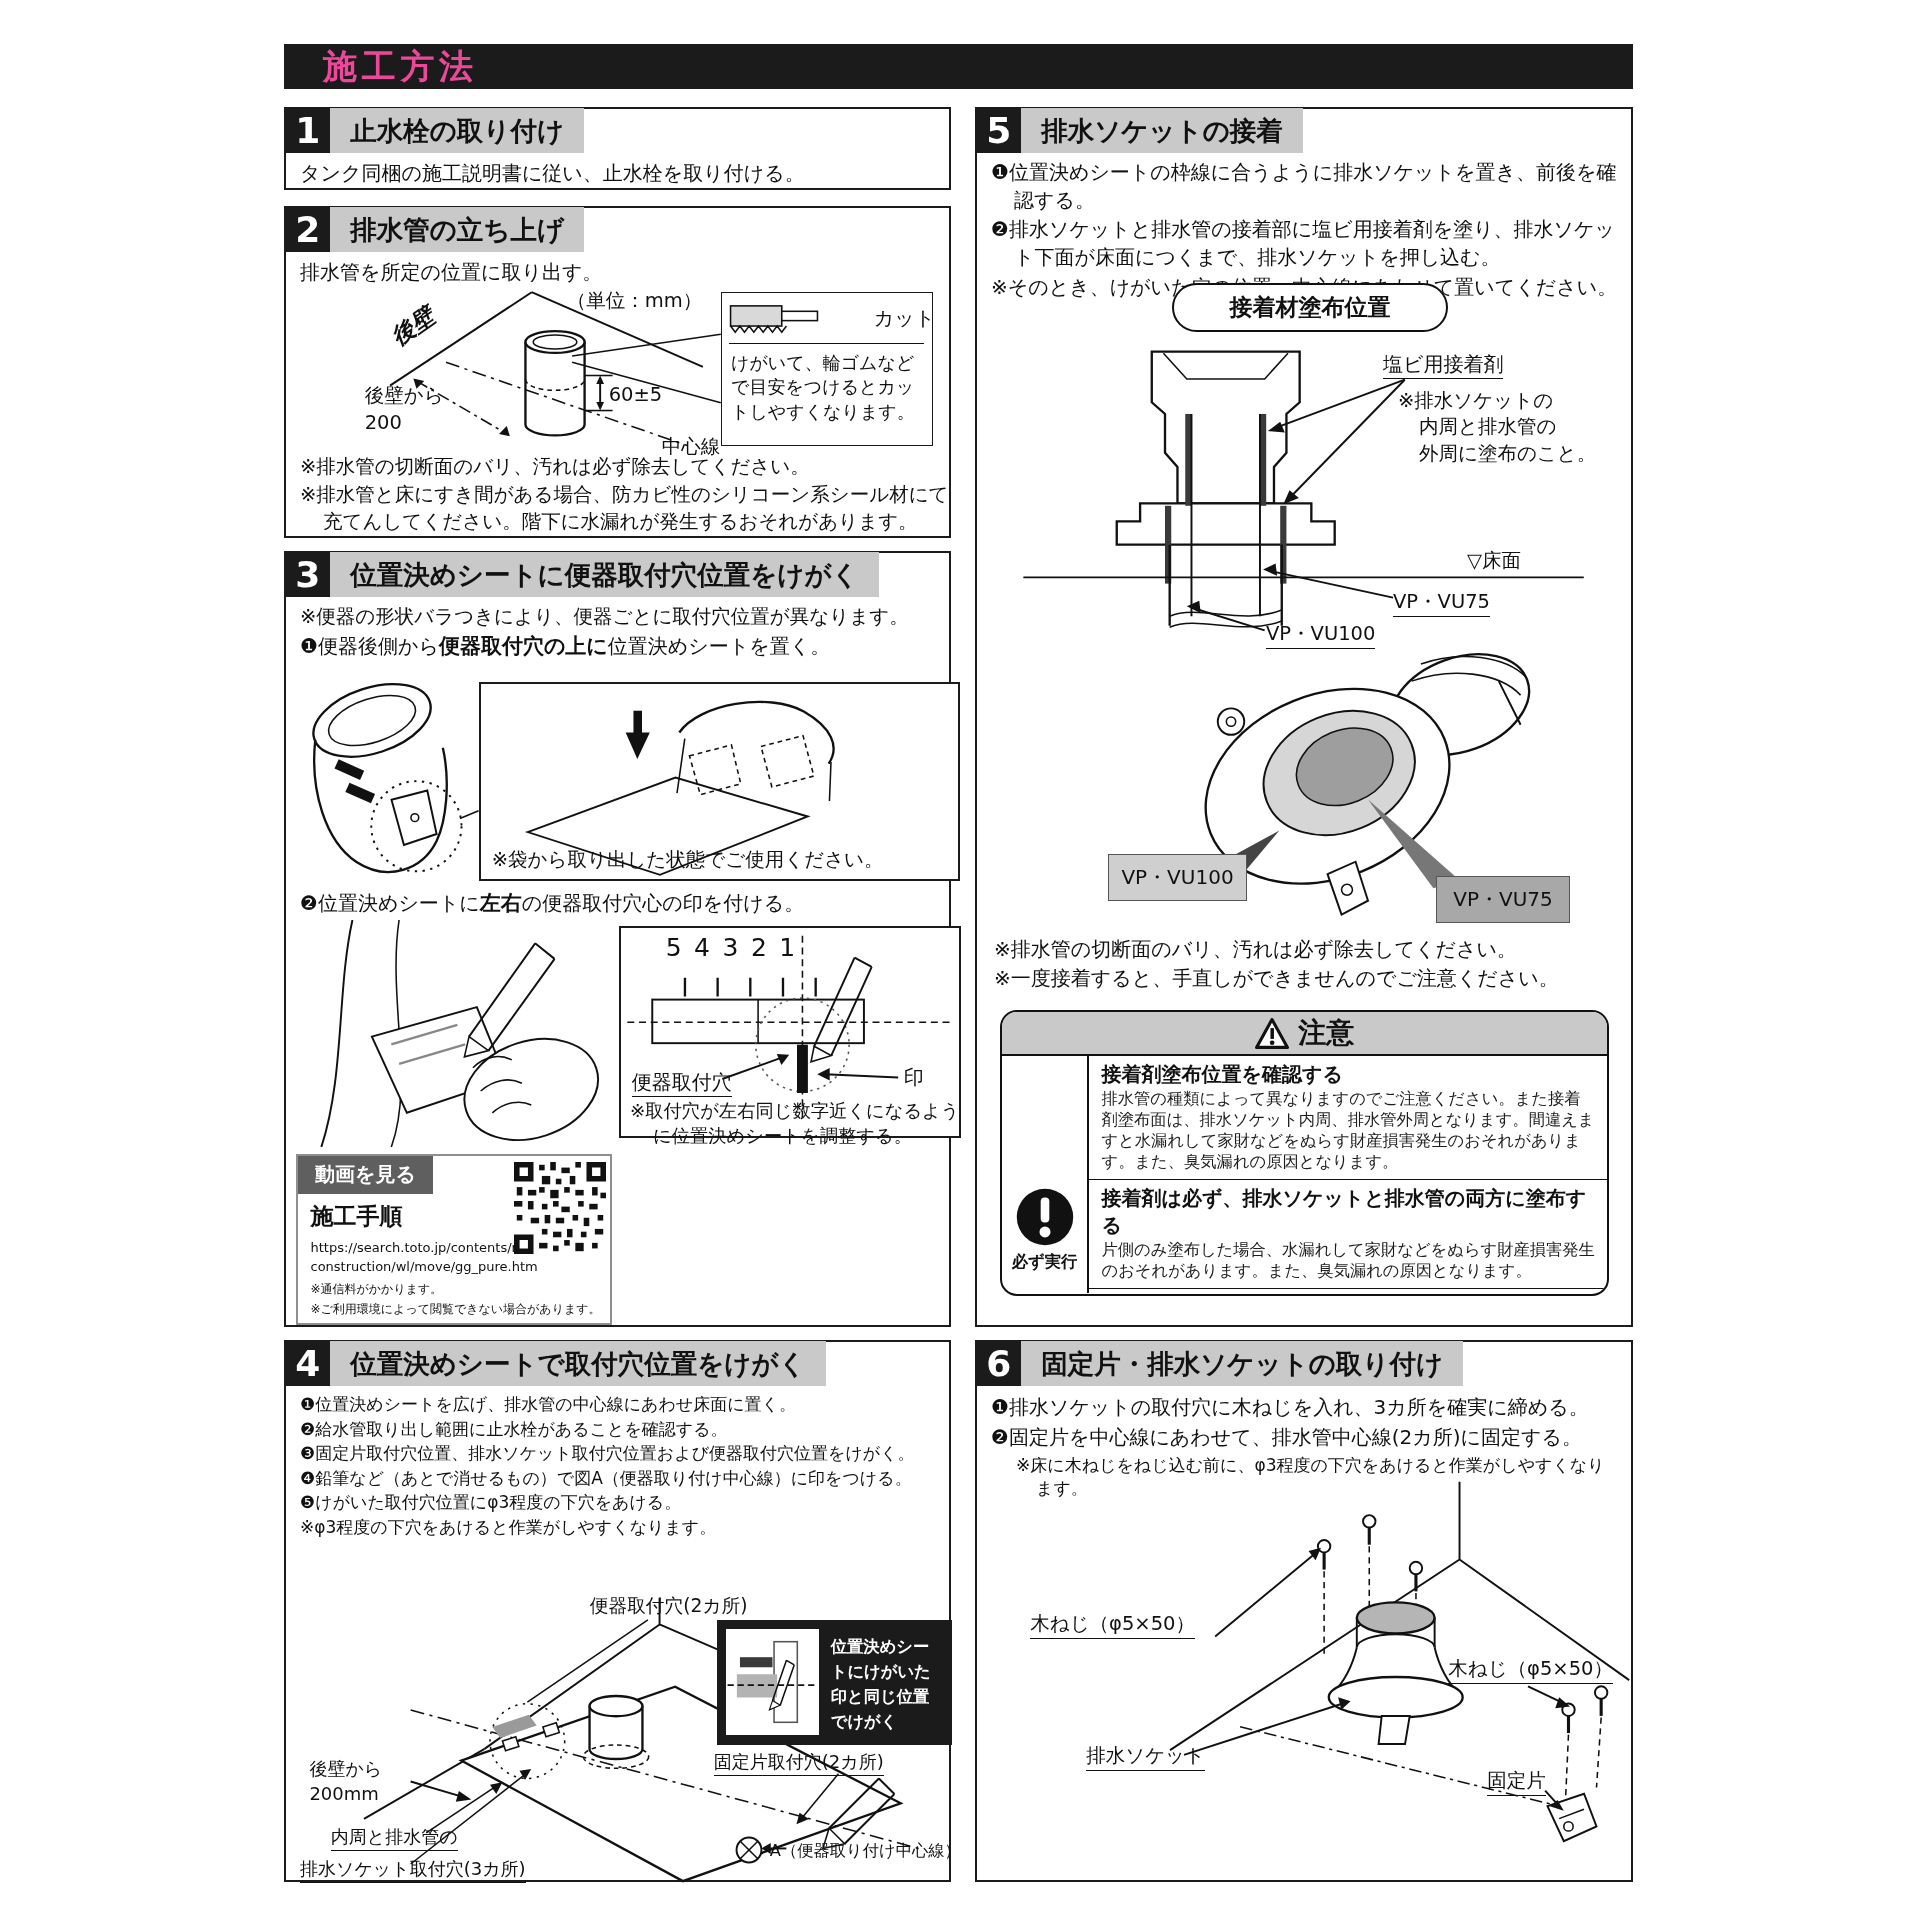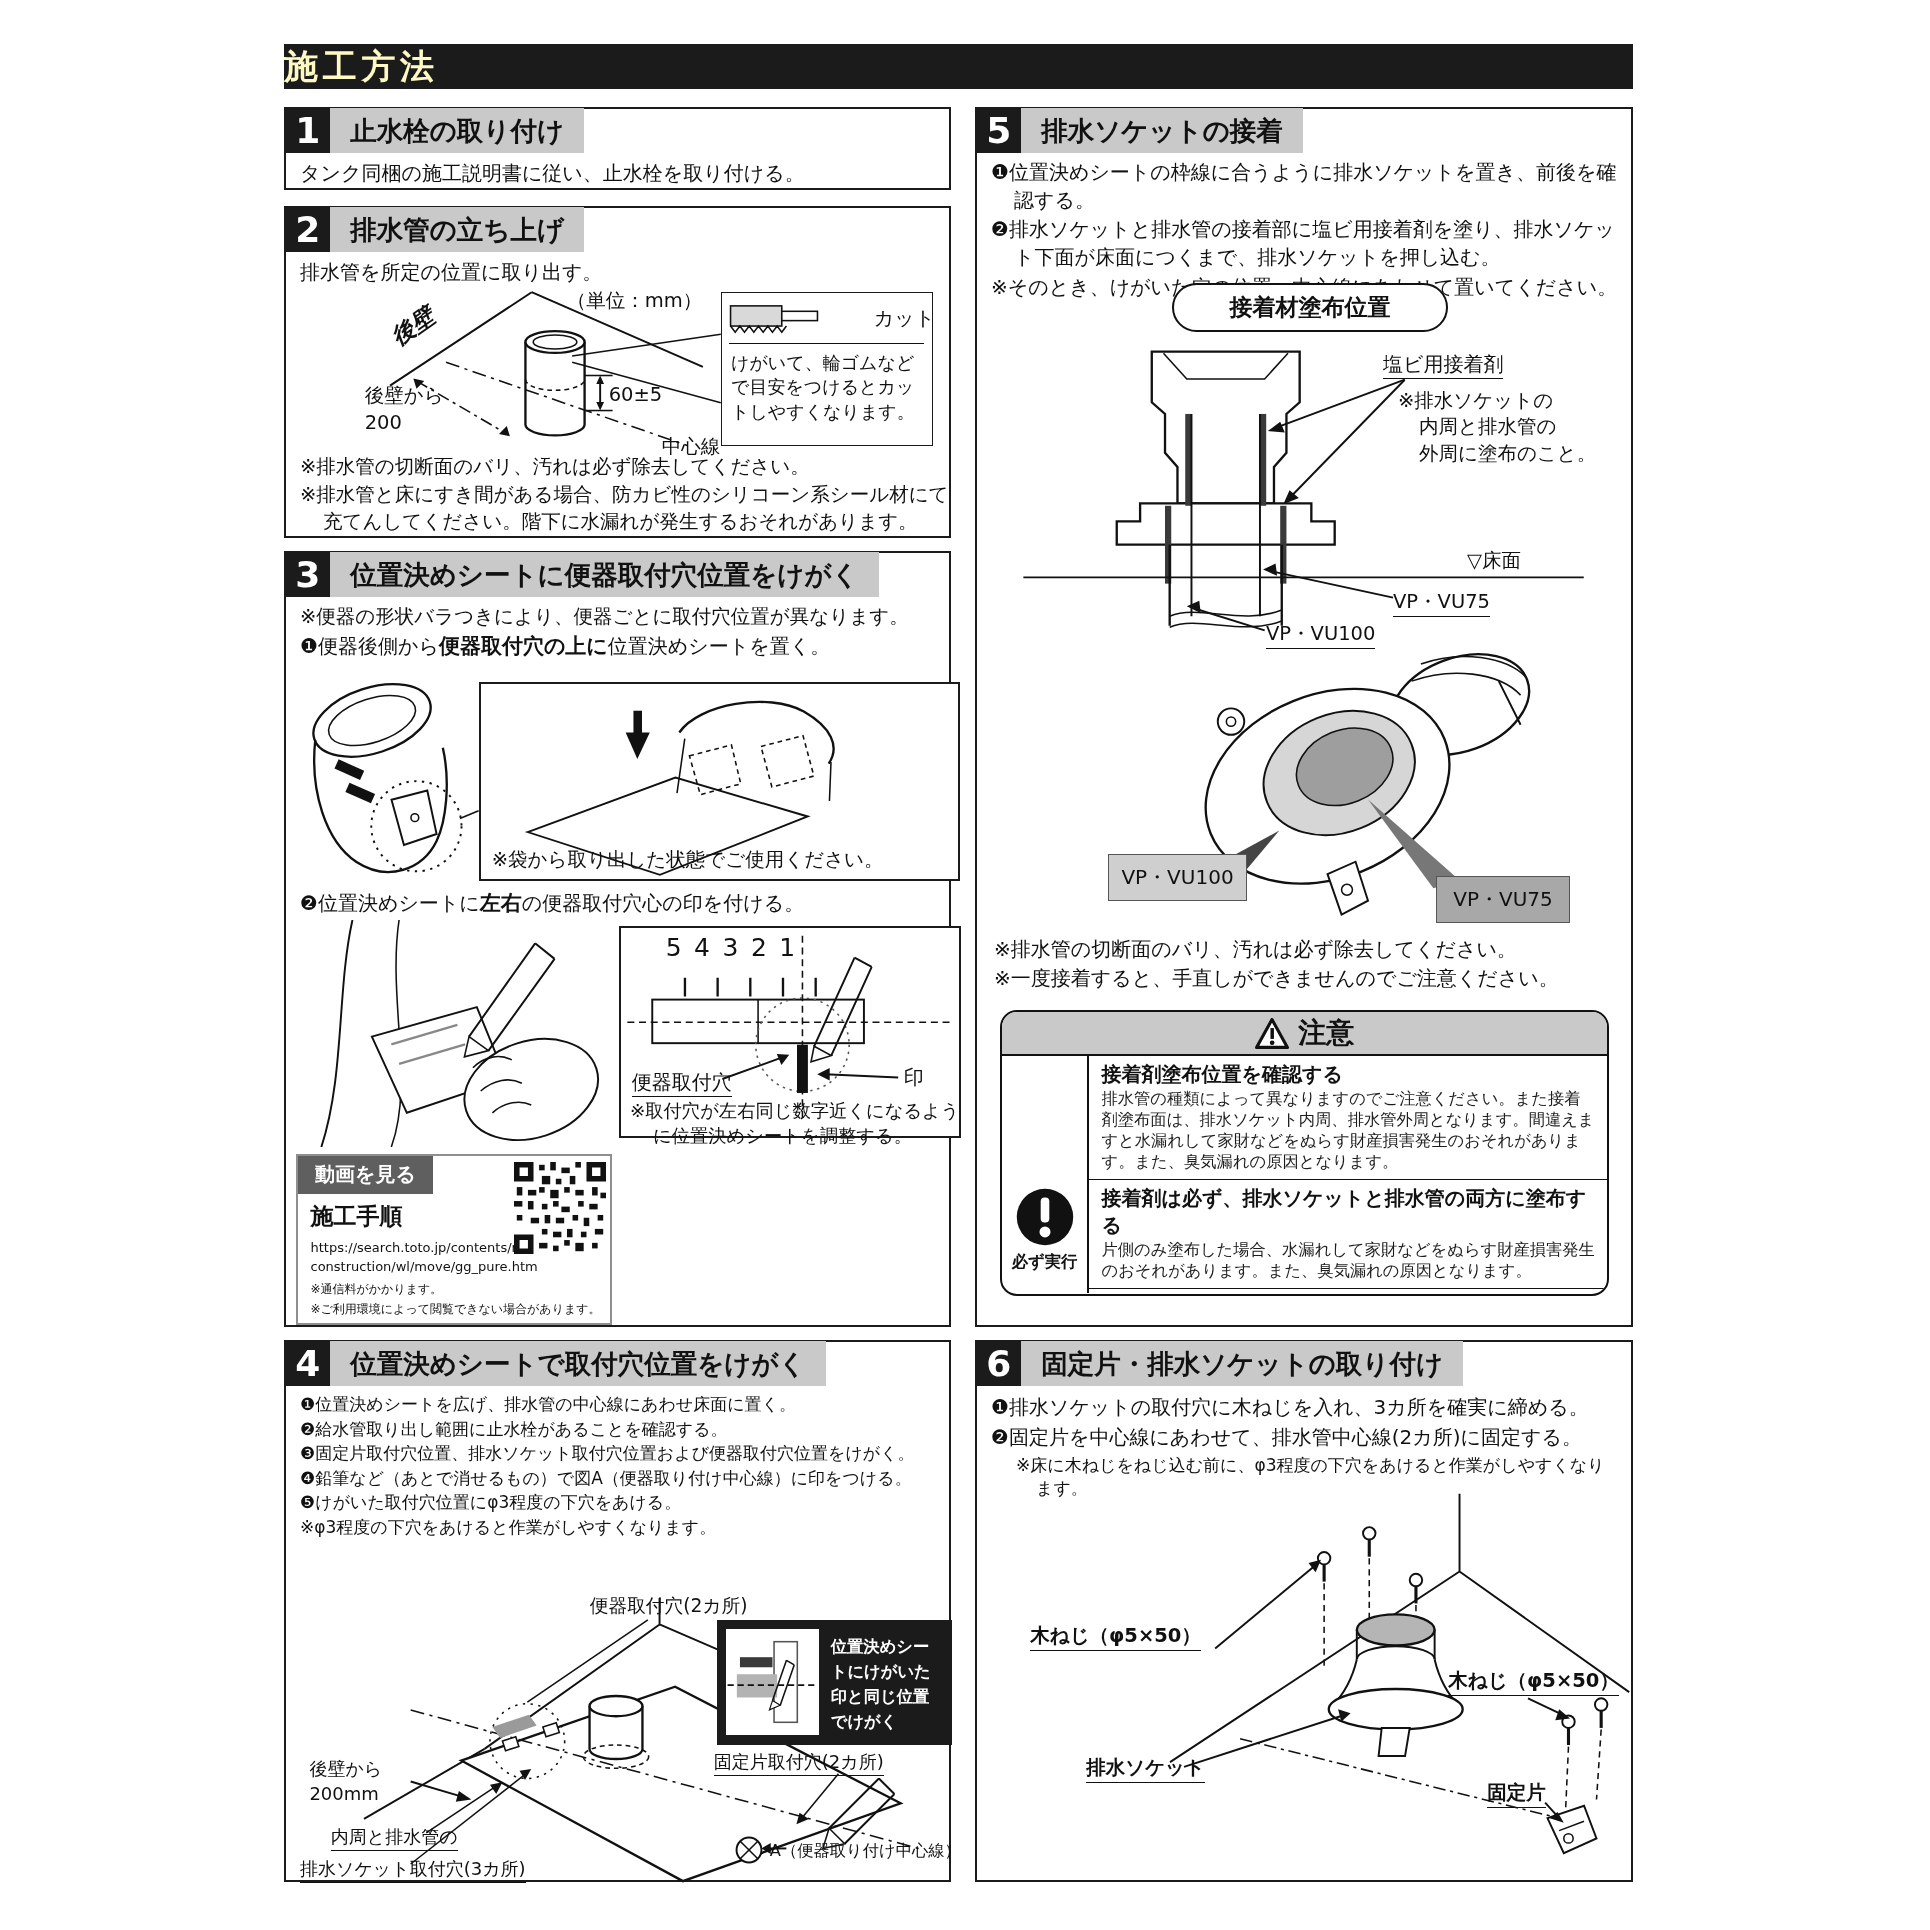--- a/index.html
+++ b/index.html
@@ -1,20 +1,20 @@
 <!DOCTYPE html>
 <html style="font-size:12.5px"><head>
 <meta charset="utf-8">
 <style>
   html,body{margin:0;padding:0;background:#fff;}
   body{width:1930px;height:1930px;font-family:"DejaVu Sans","Liberation Sans",sans-serif;color:#111;}
   #root{position:relative;width:1930px;height:1930px;overflow:hidden;background:#fff;}
   .abs{position:absolute;}
-  .titlebar{position:absolute;left:284px;top:44px;width:1349px;height:45px;background:#1b1b1b;color:#fef9c3;
-    display:flex;align-items:center;font-size:34px;font-weight:bold;box-sizing:border-box;letter-spacing:4.7px;}
+  .titlebar{position:absolute;left:284px;top:44px;width:1349px;height:45px;background:#1b1b1b;color:#ec4899;
+    display:flex;align-items:center;font-size:34px;font-weight:bold;padding-left:39px;box-sizing:border-box;letter-spacing:4.7px;}
   .sec{position:absolute;border:2.3px solid #1b1b1b;background:#fff;box-sizing:border-box;}
   .shead{position:absolute;left:-0.8px;top:-0.8px;display:flex;height:45px;}
   .snum{width:45px;background:#1b1b1b;color:#fff;display:flex;align-items:center;justify-content:center;font-size:36px;font-weight:bold;}
   .sttl{background:#c9c9c9;display:flex;align-items:center;padding:0 20px;font-size:26.5px;font-weight:bold;white-space:nowrap;}
   .txt{position:absolute;font-size:20px;line-height:1.38;}
   .hang{padding-left:23px;text-indent:-23px;}
   .b{font-weight:bold;font-size:21px;}
   .lbl{position:absolute;font-size:19.5px;white-space:nowrap;line-height:1.2;}
   .u{border-bottom:1.6px solid #111;padding-bottom:2.3px;}
   .box{position:absolute;border:2.3px solid #1b1b1b;box-sizing:border-box;background:#fff;}
@@ -408,21 +408,21 @@
     <div class="shead">
       <div class="snum">6</div>
       <div class="sttl">固定片・排水ソケットの取り付け</div>
     </div>
     <div class="abs" style="left:14px;top:51px;width:630px;">
       <div class="hang" style="font-size:20px;line-height:1.4;margin-bottom:2.3px;">❶排水ソケットの取付穴に木ねじを入れ、3カ所を確実に締める。</div>
       <div class="hang" style="font-size:20px;line-height:1.4;margin-bottom:2.3px;">❷固定片を中心線にあわせて、排水管中心線(2カ所)に固定する。</div>
       <div class="hang small" style="line-height:1.4;padding-left:45px;text-indent:-20px;">※床に木ねじをねじ込む前に、φ3程度の下穴をあけると作業がしやすくなります。</div>
     </div>
 
-    <div class="dia" style="left:6.2px;top:140px;width:648px;height:393px;font-weight:bold;">
+    <div class="dia" style="left:6.2px;top:128px;width:648px;height:393px;">
       <svg width="648" height="393" viewBox="0 0 832 505">
         <path d="M612,15 L612,115 M612,115 L240,360 M612,115 L830,270" stroke="#111" stroke-width="2.5" fill="none"></path>
         <g stroke="#111" fill="#fff">
           <circle cx="438" cy="98" r="8" stroke-width="2.5"></circle>
             <line x1="438" y1="106" x2="438" y2="128" stroke-width="4"></line>
           <circle cx="496" cy="66" r="8" stroke-width="2.5"></circle>
             <line x1="496" y1="74" x2="496" y2="96" stroke-width="4"></line>
           <circle cx="556" cy="126" r="8" stroke-width="2.5"></circle>
             <line x1="556" y1="134" x2="556" y2="156" stroke-width="4"></line>
           <circle cx="752" cy="308" r="8" stroke-width="2.5"></circle>

